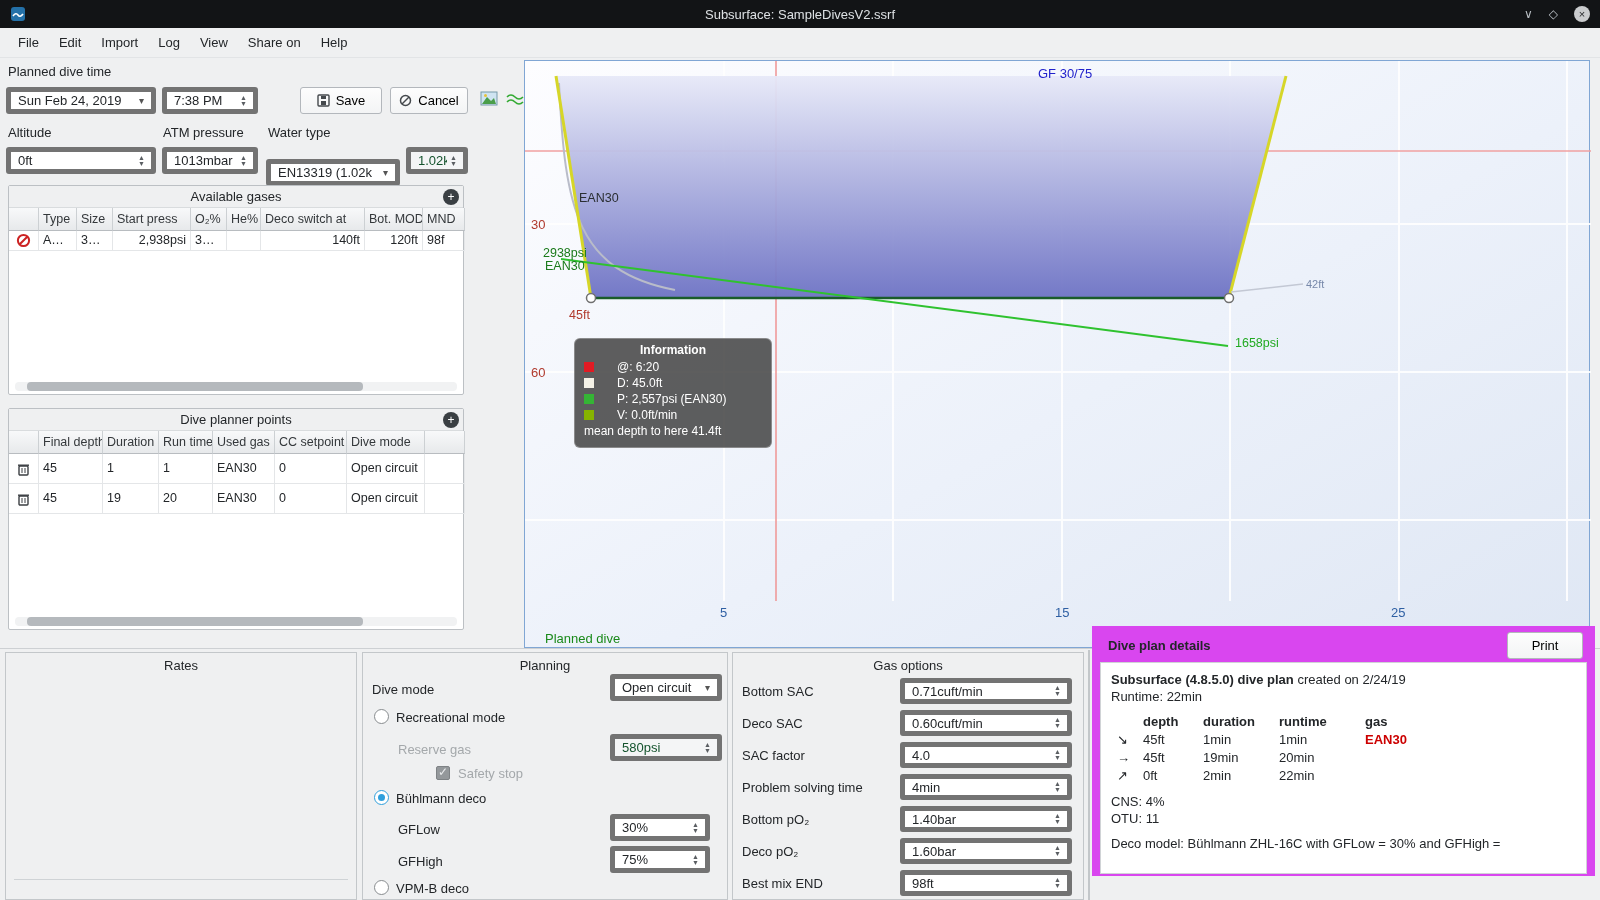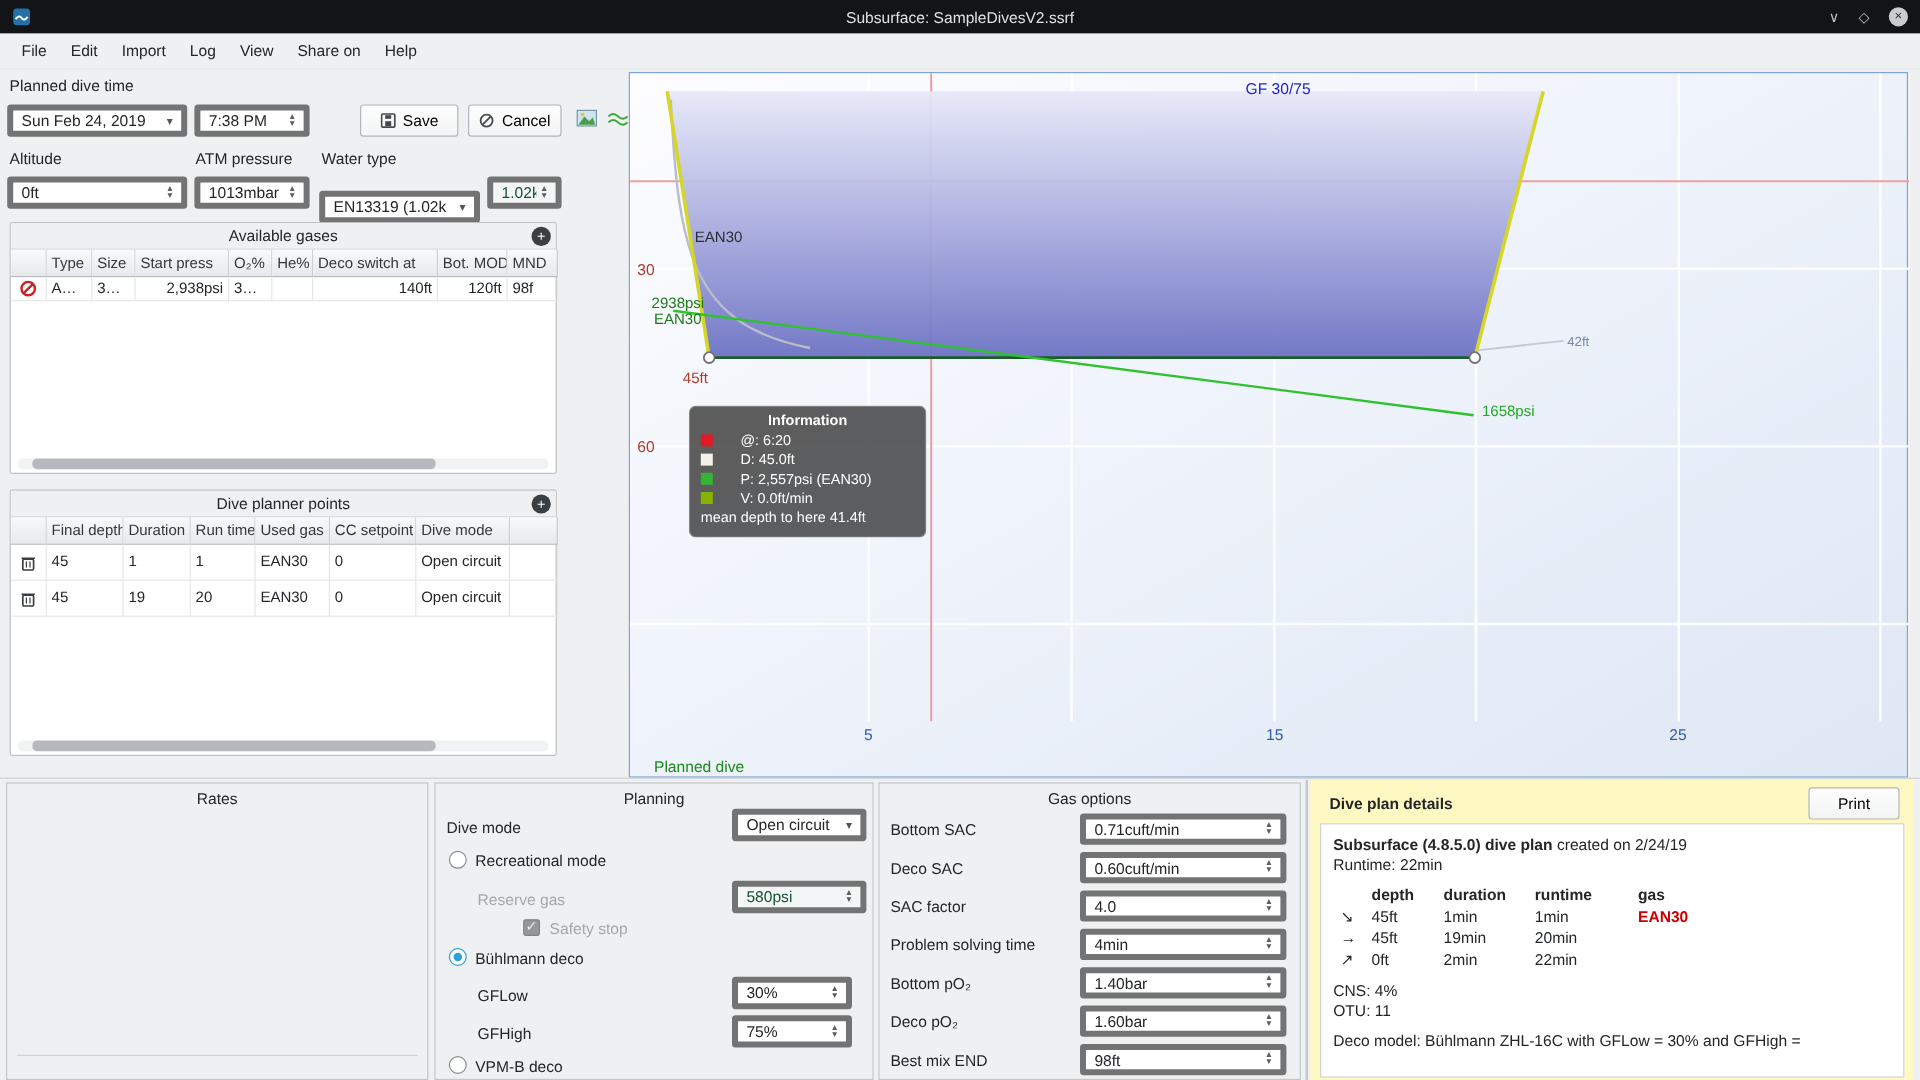--- a/index.html
+++ b/index.html
@@ -486,21 +486,21 @@
   <span class="lbl" style="left:742px;top:876px">Best mix END</span>
   <div class="spin" style="left:900px;top:870px;width:172px;height:26px">
       <span class="sv">98ft</span>
       <span class="arrows">
         <span>▲</span>
         <span>▼</span>
       </span>
     </div>
 
   <div class="abs" style="left:1088px;top:650px;width:2px;height:250px;background:#c3c7ca"></div>
-  <div class="panel" style="left:1092px;top:650px;width:503px;height:250px;border:none;background:#fef9c3">
+  <div class="panel" style="left:1092px;top:626px;width:503px;height:250px;border:none;background:#d946ef">
     <span class="lbl b" style="left:16px;top:12px">Dive plan details</span>
     <button class="btn" style="left:415px;top:6px;width:76px">
         <span>Print</span>
       </button>
     <div class="details-body">
       <div><span class="b">Subsurface (4.8.5.0) dive plan</span><span> created on 2/24/19</span></div>
       <div>Runtime: 22min</div>
       <div class="dp-table">
         <span></span>
         <span class="dp-h">depth</span>

